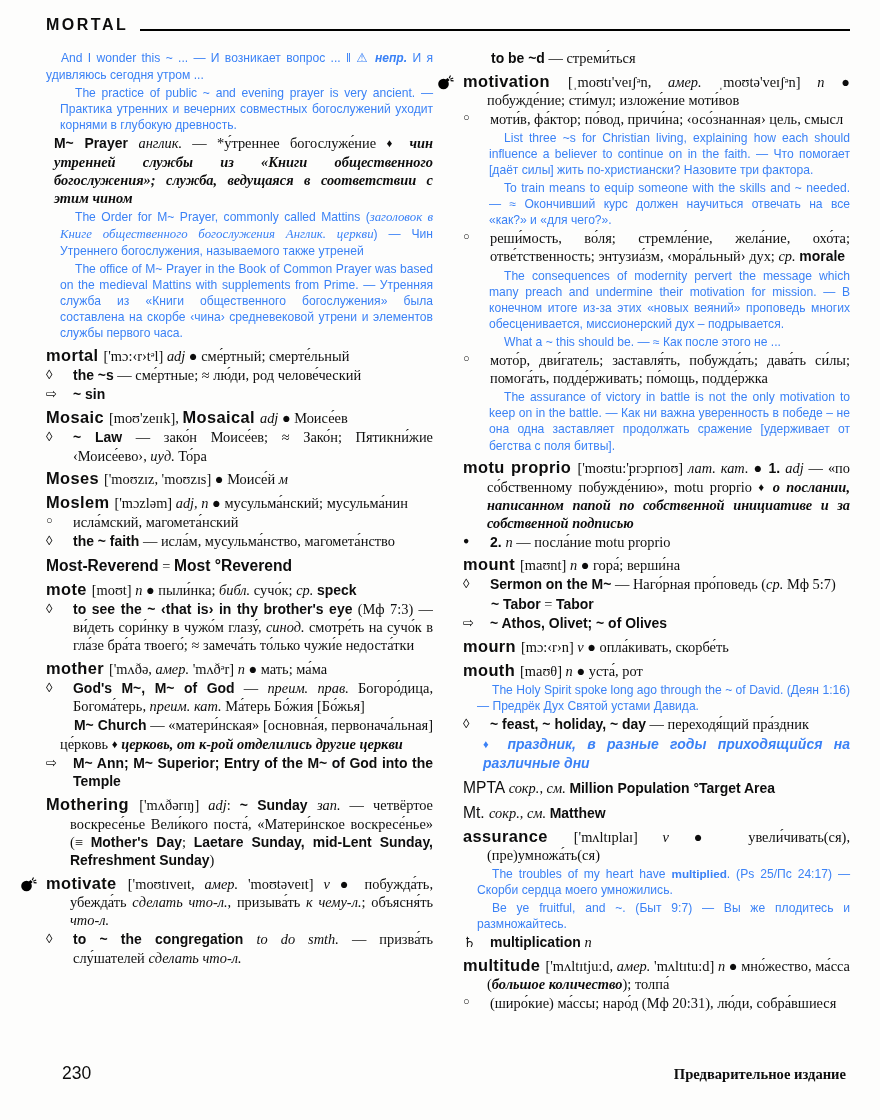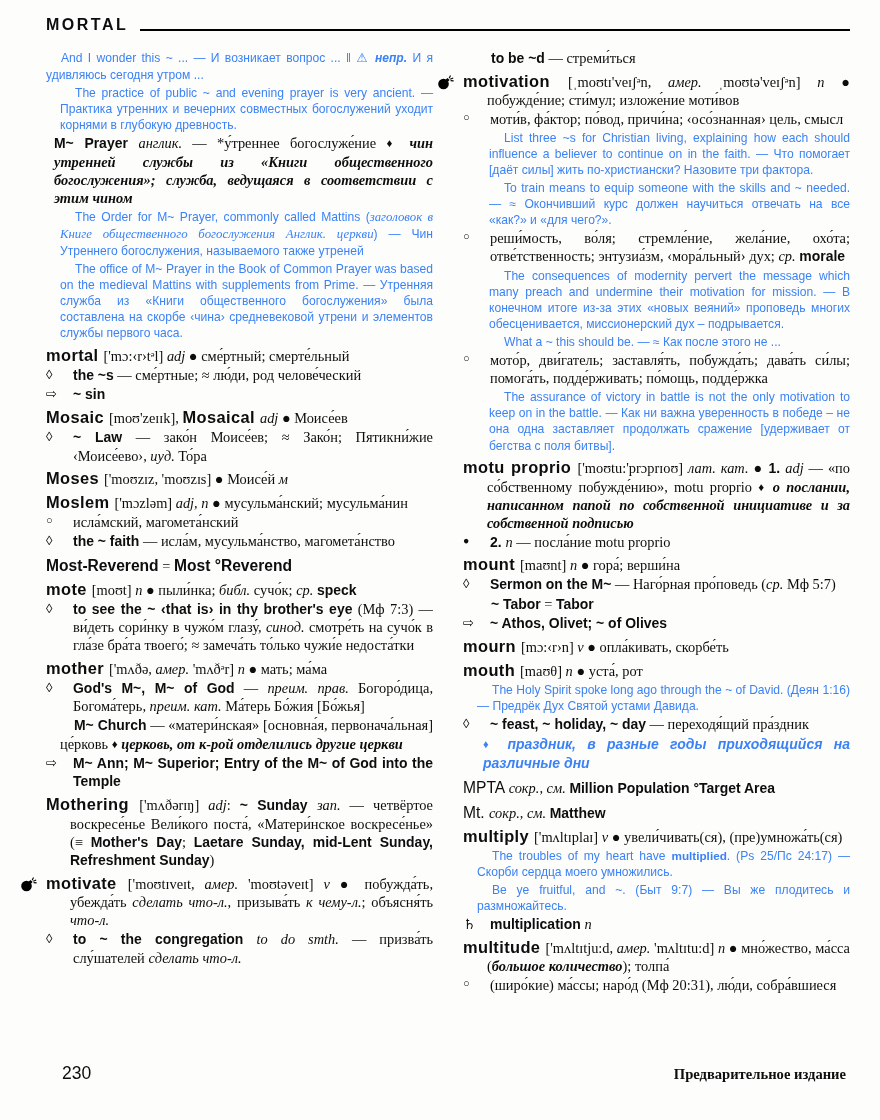--- a/index.html
+++ b/index.html
@@ -164,21 +164,21 @@
         <div class="line p0"><span class="s-h">mourn </span><span class="s-n">[mɔ:‹r›n] </span><span class="s-i">v</span><span class="s-n"> ● опла́кивать, скорбе́ть</span></div>
         <div class="line p0"><span class="s-h">mouth </span><span class="s-n">[maʊθ] </span><span class="s-i">n</span><span class="s-n"> ● уста́, рот</span></div>
         <div class="line ex1"><span class="s-n">The Holy Spirit spoke long ago through the ~ of David. (Деян 1:16) — Предрёк Дух Святой устами Давида.</span></div>
         <div class="line pm">
           <span class="mk mk-diamond">◊</span>
           <span class="ct"><span class="s-b">~ feast, ~ holiday, ~ day</span><span class="s-n"> — переходя́щий пра́здник</span></span>
         </div>
         <div class="line exd"><span class="s-d">♦</span><span class="s-bi"> праздник, в разные годы приходящийся на различные дни</span></div>
         <div class="line p0"><span class="s-r">MPTA </span><span class="s-i">сокр., см.</span><span class="s-n"> </span><span class="s-b">Million Population °Target Area</span></div>
         <div class="line p0"><span class="s-r">Mt. </span><span class="s-i">сокр., см.</span><span class="s-n"> </span><span class="s-b">Matthew</span></div>
-        <div class="line p0"><span class="s-h">multiply </span><span class="s-n">['mʌltɪplaɪ] </span><span class="s-i">v</span><span class="s-n"> ● увели́чивать(ся), (пре)умножа́ть(ся)</span></div>
+        <div class="line p0"><span class="s-h">assurance </span><span class="s-n">['mʌltɪplaɪ] </span><span class="s-i">v</span><span class="s-n"> ● увели́чивать(ся), (пре)умножа́ть(ся)</span></div>
         <div class="line ex1"><span class="s-n">The troubles of my heart have </span><span class="s-b">multiplied</span><span class="s-n">. (Ps 25/Пс 24:17) — Скорби сердца моего умножились.</span></div>
         <div class="line ex1"><span class="s-n">Be ye fruitful, and ~. (Быт 9:7) — Вы же плодитесь и размножайтесь.</span></div>
         <div class="line pm">
           <span class="mk mk-deriv">♄</span>
           <span class="ct"><span class="s-b">multiplication </span><span class="s-i">n</span></span>
         </div>
         <div class="line p0"><span class="s-h">multitude </span><span class="s-n">['mʌltɪtju:d, </span><span class="s-i">амер.</span><span class="s-n"> 'mʌltɪtu:d] </span><span class="s-i">n</span><span class="s-n"> ● мно́жество, ма́сса (</span><span class="s-bi">большое количество</span><span class="s-n">); толпа́</span></div>
         <div class="line pm">
           <span class="mk mk-circle">○</span>
           <span class="ct"><span class="s-n">(широ́кие) ма́ссы; наро́д (Мф 20:31), лю́ди, собра́вшиеся</span></span>

